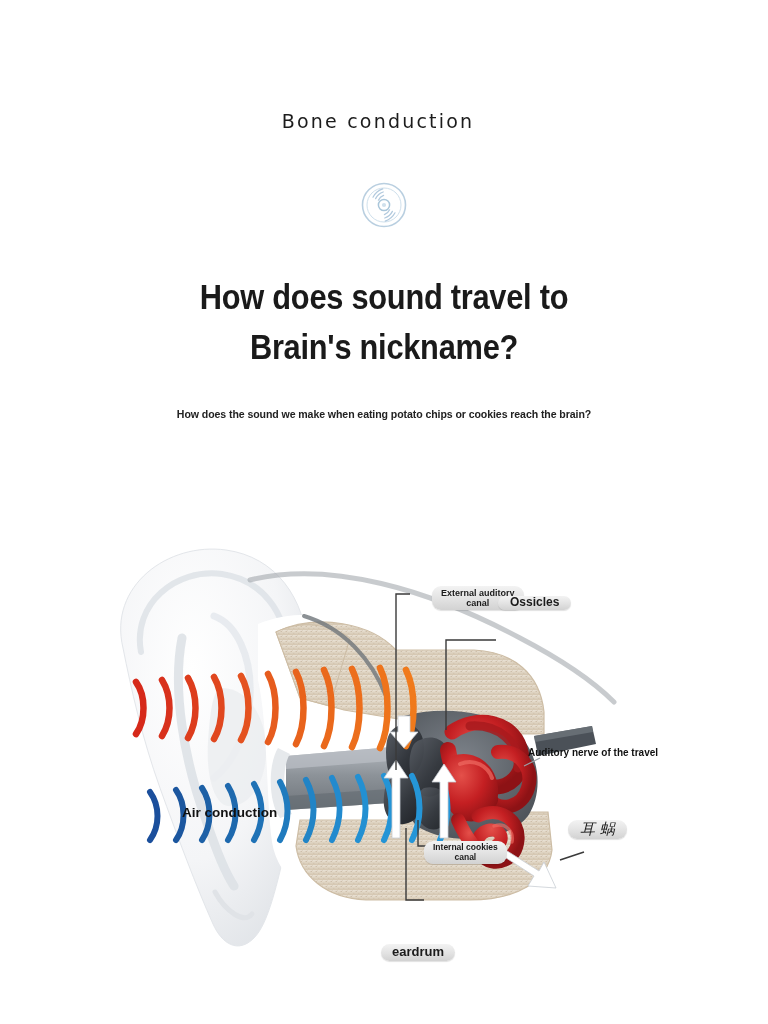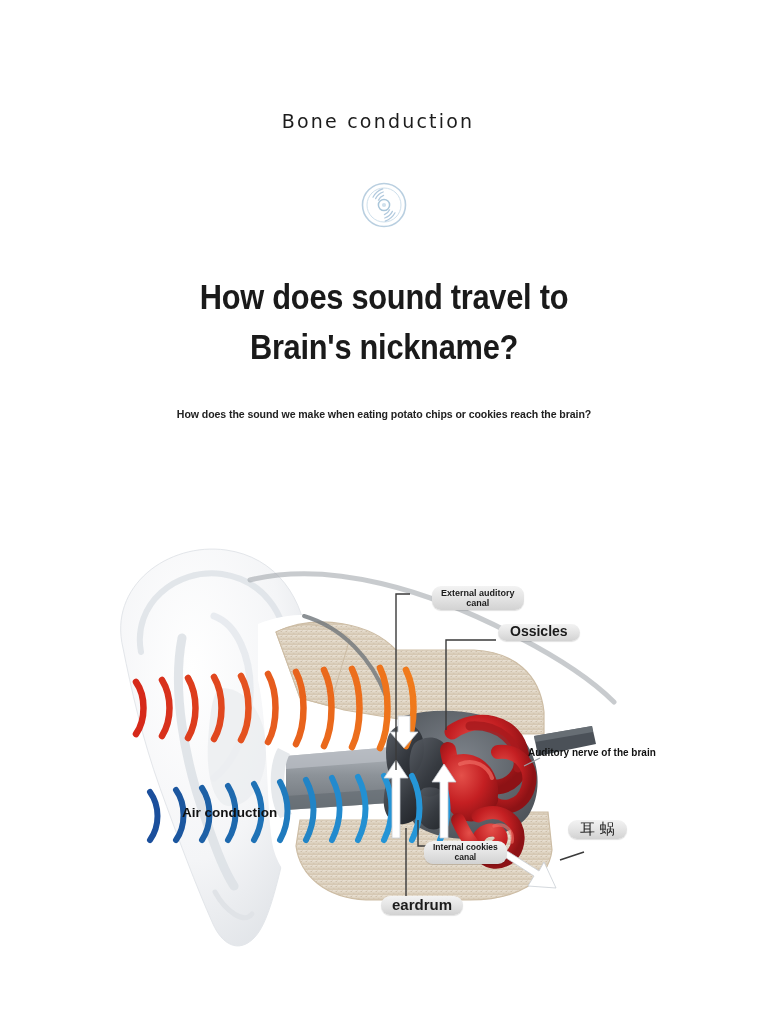--- a/index.html
+++ b/index.html
@@ -80,26 +80,26 @@
     white-space: nowrap;
     line-height: 1.12;
   }
   .badge {
     background: linear-gradient(180deg,#f3f3f3 0%, #e2e2e2 55%, #d2d2d2 100%);
     border-radius: 9px;
     padding: 2px 9px;
     box-shadow: 0 1px 1px rgba(0,0,0,0.12);
   }
   .lbl-ext  { left: 408px; top: 586px; font-size: 9px; margin-left: 24px; }
-  .lbl-oss  { left: 498px; top: 624px; font-size: 14px; padding: 0px 12px 1px 12px; }
+  .lbl-oss  { left: 498px; top: 596px; font-size: 12px; padding: 0px 12px 1px 12px; }
   .lbl-nerve{ left: 528px; top: 747px; font-size: 10px; color:#111; }
   .lbl-air  { left: 182px; top: 805px; font-size: 13.5px; color:#111; }
-  .lbl-coch { left: 568px; top: 820px; font-size: 15px; font-family:"DejaVu Sans", sans-serif; font-weight:400; padding:1px 12px;}
+  .lbl-coch { left: 568px; top: 820px; font-size: 15px; font-family:"DejaVu Sans", sans-serif; font-weight:400; padding:1px 12px;font-style:italic;}
   .lbl-int  { left: 424px; top: 841px; font-size: 8.5px; }
-  .lbl-ear  { left: 381px; top: 896px; font-size: 15px; padding: 1px 11px; }
+  .lbl-ear  { left: 381px; top: 944px; font-size: 13px; padding: 1px 11px; }
 </style>
 </head>
 <body>
 
 <div class="page">
 
   <div class="brand-title">Bone conduction</div>
 
   <div class="logo-wrap">
     <svg viewBox="0 0 48 48" width="48" height="48" aria-hidden="true">
@@ -298,21 +298,21 @@
 
   </div>
 
   <div class="lbl badge lbl-ext">
     <span>External auditory</span><br>
     <span>canal</span>
   </div>
 
   <div class="lbl badge lbl-oss">Ossicles</div>
 
-  <div class="lbl lbl-nerve">Auditory nerve of the brain</div>
+  <div class="lbl lbl-nerve">Auditory nerve of the travel</div>
 
   <div class="lbl lbl-air">Air conduction</div>
 
   <div class="lbl badge lbl-coch">耳 蜗</div>
 
   <div class="lbl badge lbl-int">
     <span>Internal cookies</span><br>
     <span>canal</span>
   </div>
 

